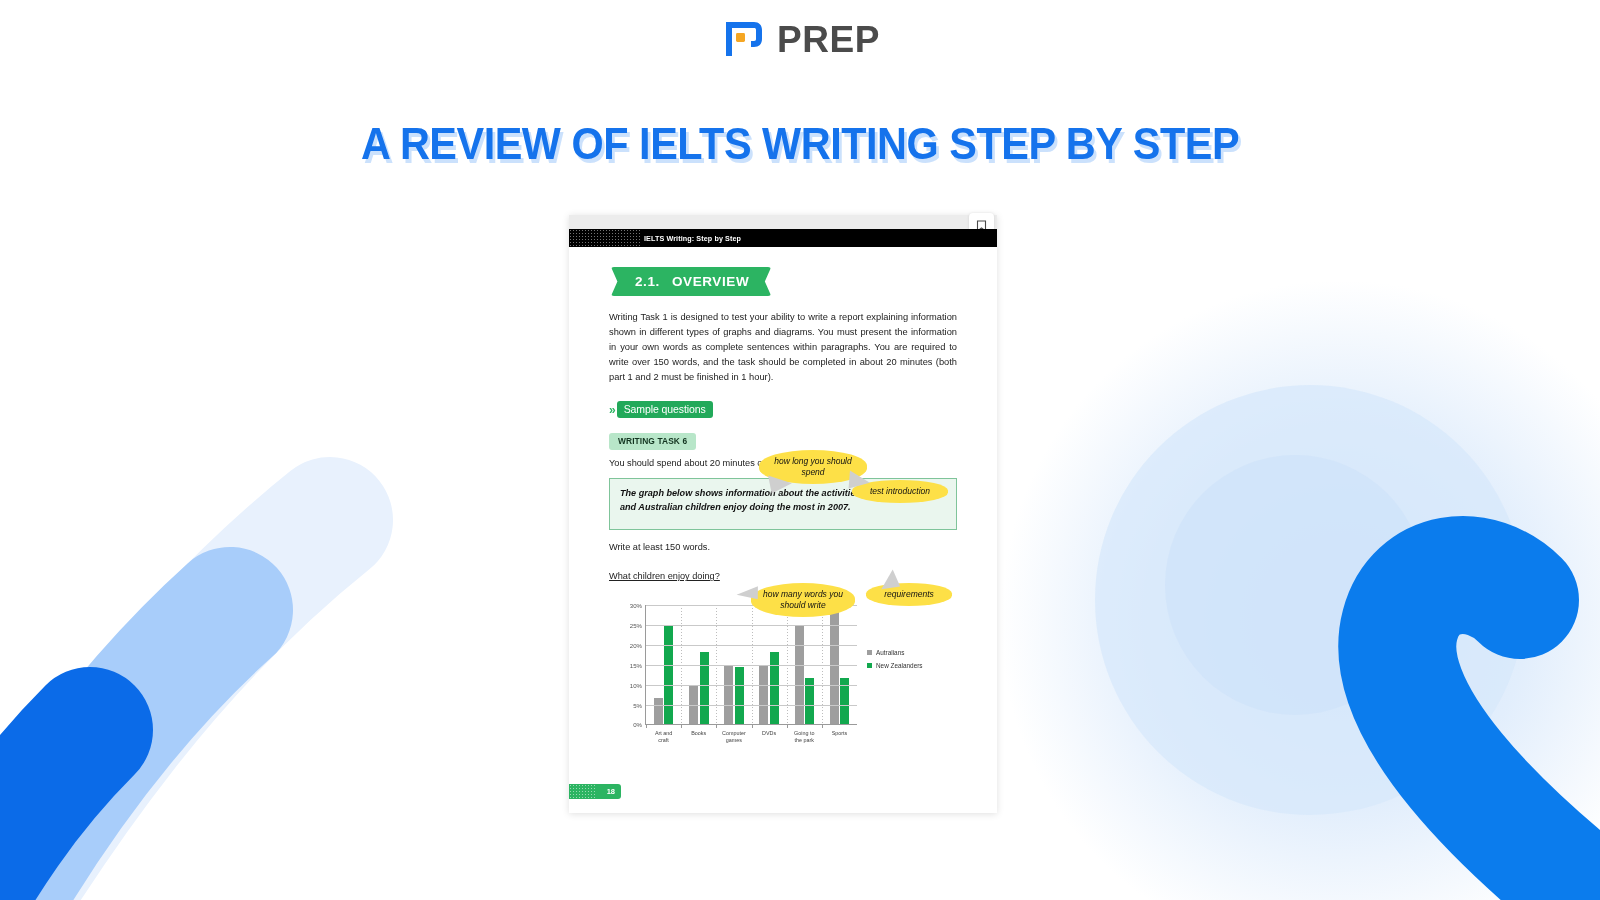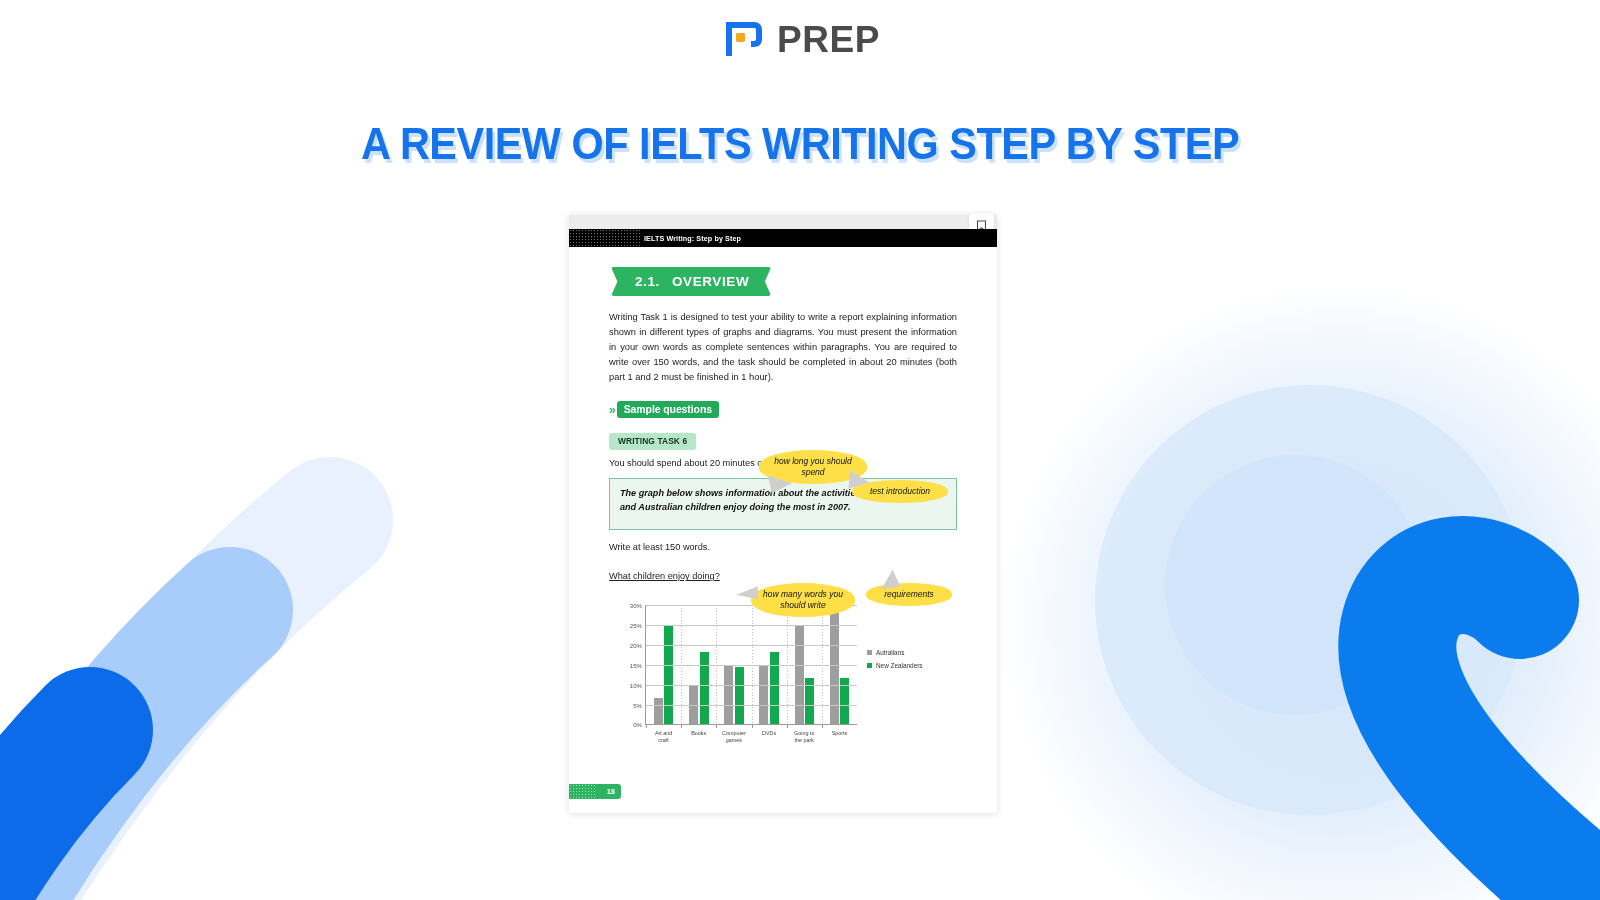--- a/index.html
+++ b/index.html
@@ -86,21 +86,21 @@
   .para {
     font-size: 9.3px; line-height: 1.62; color: #222;
     text-align: justify; margin-bottom: 4px;
   }
 
   
   .sq-row { display: flex; align-items: center; gap: 4px; margin: 16px 0 12px 0; }
   .sq-chev { color: #2cb462; font-size: 12px; font-weight: bold; letter-spacing: -3px; }
   .sq-label {
     background: #22a95a; color: #fff;
-    font-size: 10.5px; font-weight: bold;
+    font-size: 10.5px; font-weight: normal;
     padding: 2px 7px 3px 7px; border-radius: 3px;
     letter-spacing: -0.1px;
   }
 
   .task-pill {
     display: inline-block; background: #b8e6c9; color: #12331f;
     font-size: 8.4px; font-weight: bold; letter-spacing: 0.1px;
     padding: 3.5px 9px; border-radius: 3px; margin-bottom: 8px;
   }
   .plain-line { font-size: 9.2px; color: #222; margin-bottom: 10px; }

